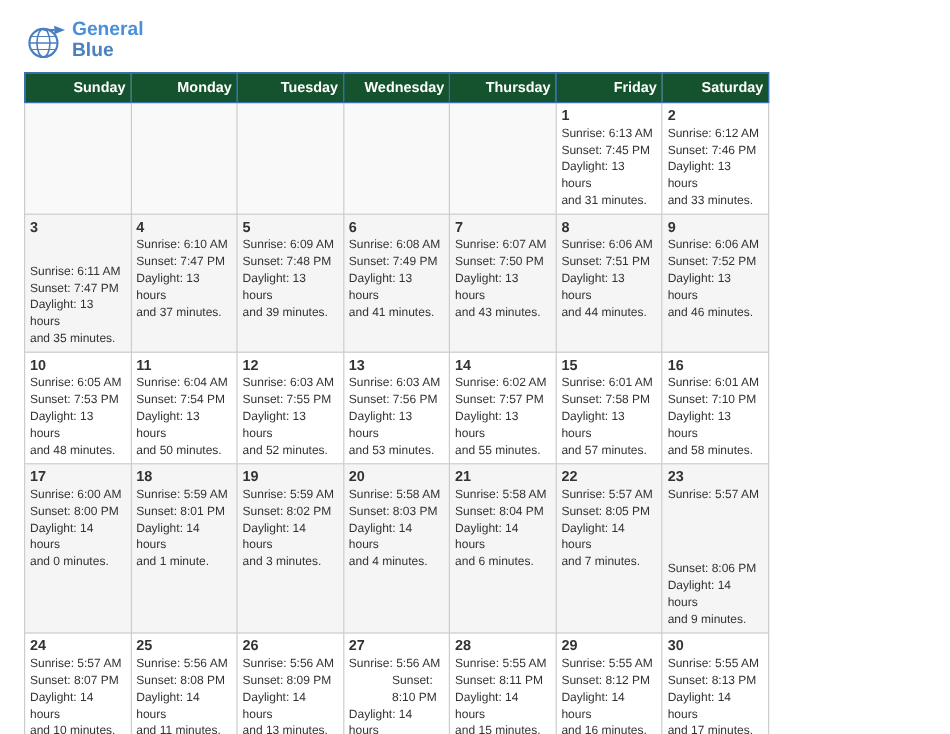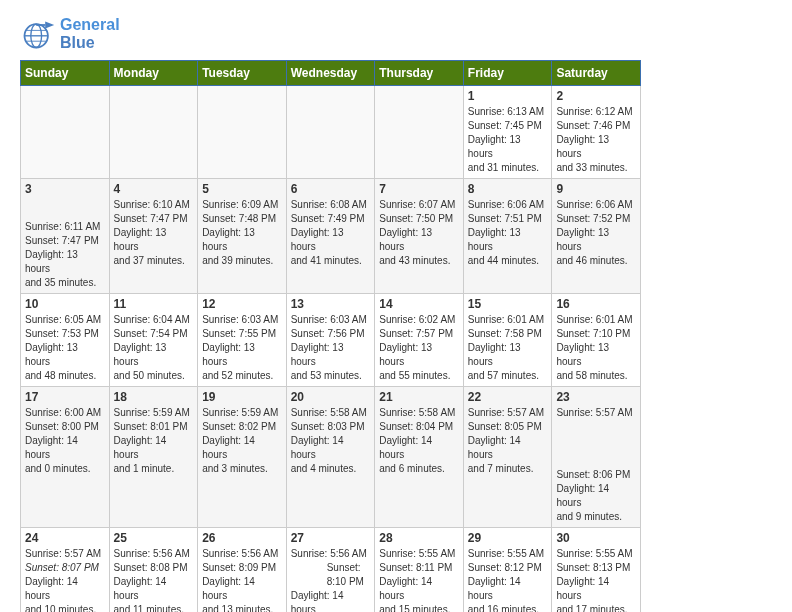--- a/index.html
+++ b/index.html
@@ -48,26 +48,26 @@
     .subtitle {
       font-size: 14px;
       color: #333;
     }
     table {
       width: 100%;
       border-collapse: collapse;
       table-layout: fixed;
     }
     thead th {
-      background-color: #4d7c0f;
+      background-color: #14532d;
       color: #fff;
       font-size: 12px;
       font-weight: bold;
       padding: 5px 4px;
-      text-align: left;
+      text-align: right;
       border: 1px solid #3a6faf;
     }
     tbody td {
       border: 1px solid #ccc;
       vertical-align: top;
       padding: 3px 4px;
       font-size: 10px;
       color: #333;
       height: 90px;
       background: #fff;
@@ -343,21 +343,21 @@
               <span style="display: block;">Daylight: 14 hours</span>
               <span style="display: block;">and 9 minutes.</span>
             </div>
           </td>
         </tr>
         <tr>
           <td>
             <span class="day-num">24</span>
             <div class="day-info">
               <span style="display: block;">Sunrise: 5:57 AM</span>
-              <span style="display: block; font-style: italic;">Sunset: 8:07 PM</span>
+              <span style="display: block;">Sunset: 8:07 PM</span>
               <span style="display: block;">Daylight: 14 hours</span>
               <span style="display: block;">and 10 minutes.</span>
             </div>
           </td>
           <td>
             <span class="day-num">25</span>
             <div class="day-info">
               <span style="display: block;">Sunrise: 5:56 AM</span>
               <span style="display: block;">Sunset: 8:08 PM</span>
               <span style="display: block;">Daylight: 14 hours</span>

